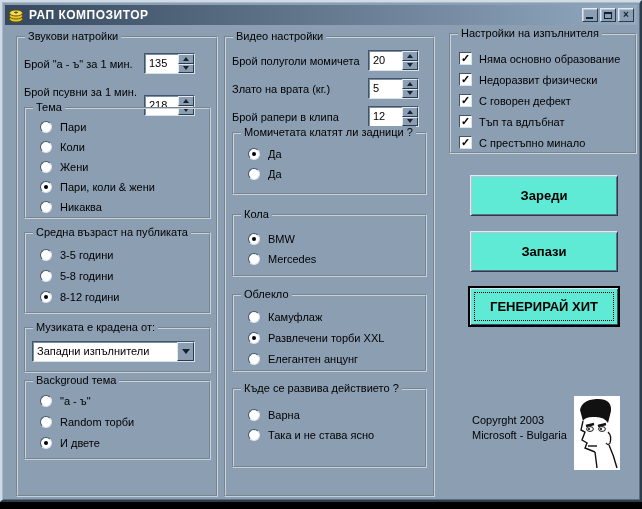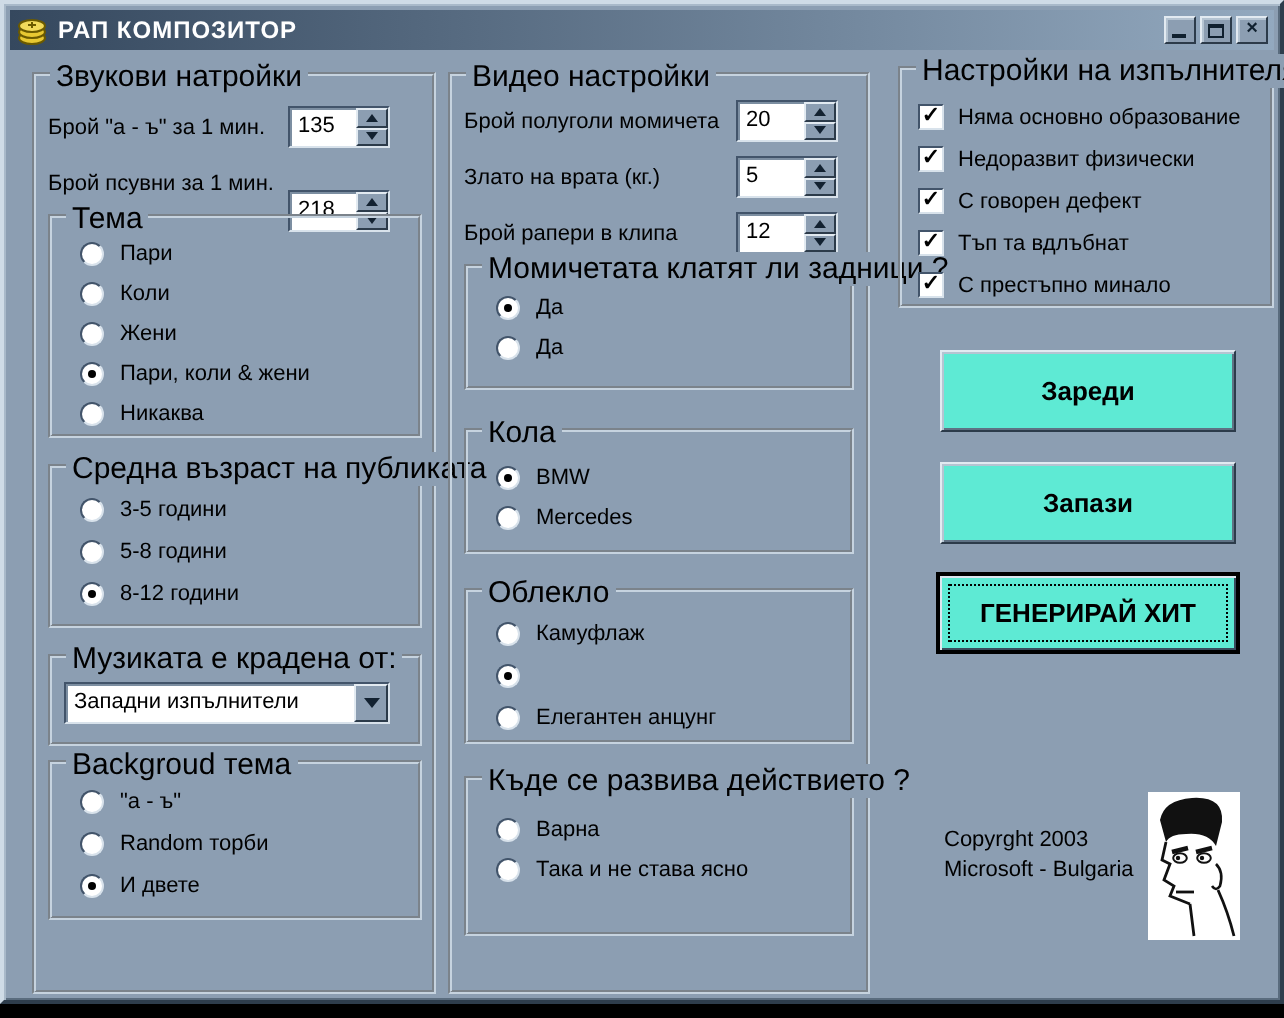--- a/index.html
+++ b/index.html
@@ -18,21 +18,21 @@
   .tbbtns { display:flex; gap:2px; }
   .tbb { width:16px; height:14px; background:#8C9EB2; border:1px solid;
     border-color:#E2EAF1 #2C3B4A #2C3B4A #E2EAF1; box-shadow: inset 1px 1px 0 #B5C4D2;
     display:flex; align-items:center; justify-content:center; position:relative;
     font-size:10px; font-weight:bold; color:#10202F; line-height:1; }
   .glyph-min { position:absolute; left:3px; bottom:2px; width:7px; height:2px; background:#10202F; }
   .glyph-max { width:8px; height:7px; border:1px solid #10202F; border-top-width:2px; }
   .client { position:absolute; inset:0; }
   .group { position:absolute; border:2px groove #C6D3DF; }
   .gt { position:absolute; top:-8px; left:7px; background:#8C9EB2; padding:0 3px;
-    font-size:15px; white-space:nowrap; }
+    font-size:11px; white-space:nowrap; }
   .lbl { position:absolute; font-size:11px; white-space:nowrap; }
   .rows { position:absolute; inset:0; display:flex; flex-direction:column; }
   .row { display:flex; align-items:flex-end; gap:8px; height:14px; }
   .rb { width:12px; height:12px; border-radius:50%; background:#fff; flex:0 0 12px;
     border:1px solid; border-color:#42546A #D8E2EB #D8E2EB #42546A; position:relative; }
   .rb.on::after { content:''; position:absolute; left:3px; top:3px; width:4px; height:4px;
     border-radius:50%; background:#000; }
   .cb { width:13px; height:13px; background:#fff; flex:0 0 13px;
     border:1px solid; border-color:#42546A #D8E2EB #D8E2EB #42546A;
     font-size:11px; font-weight:bold; line-height:11px; text-align:center; color:#000; }
@@ -293,20 +293,21 @@
 
     <div class="group g-obleklo">
       <span class="gt">Облекло</span>
       <div class="rows">
         <div class="row">
             <span class="rb"></span>
             <span class="rl">Камуфлаж</span>
           </div>
         <div class="row">
             <span class="rb on"></span>
+            <span class="rl">Развлечени торби XXL</span>
           </div>
         <div class="row">
             <span class="rb"></span>
             <span class="rl">Елегантен анцунг</span>
           </div>
       </div>
     </div>
 
     <div class="group g-kade">
       <span class="gt">Къде се развива действието ?</span>

